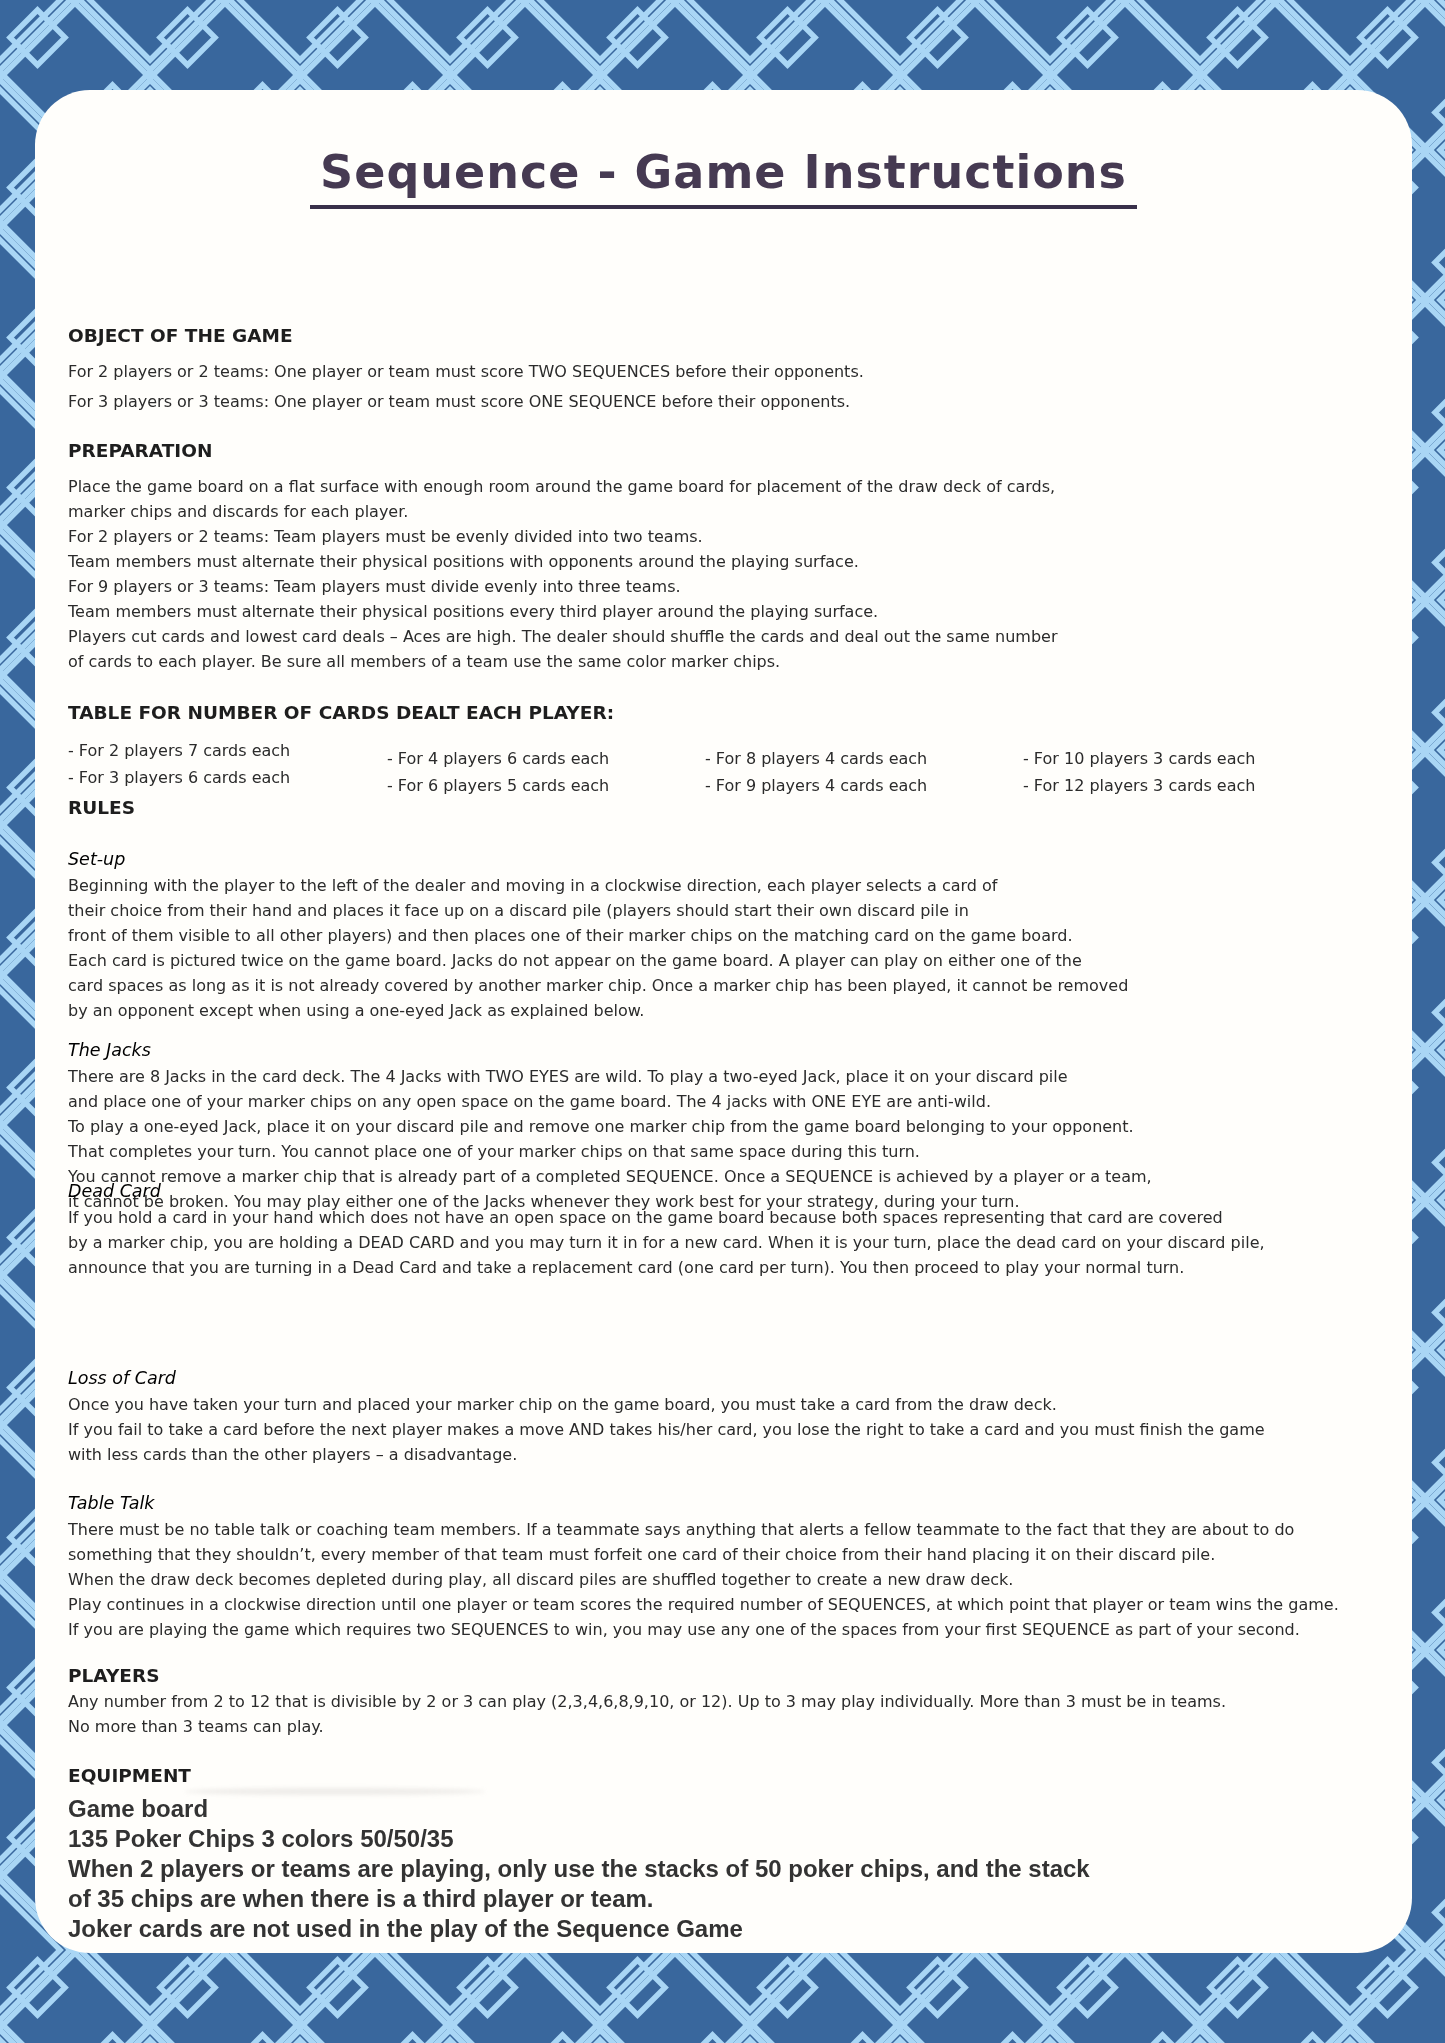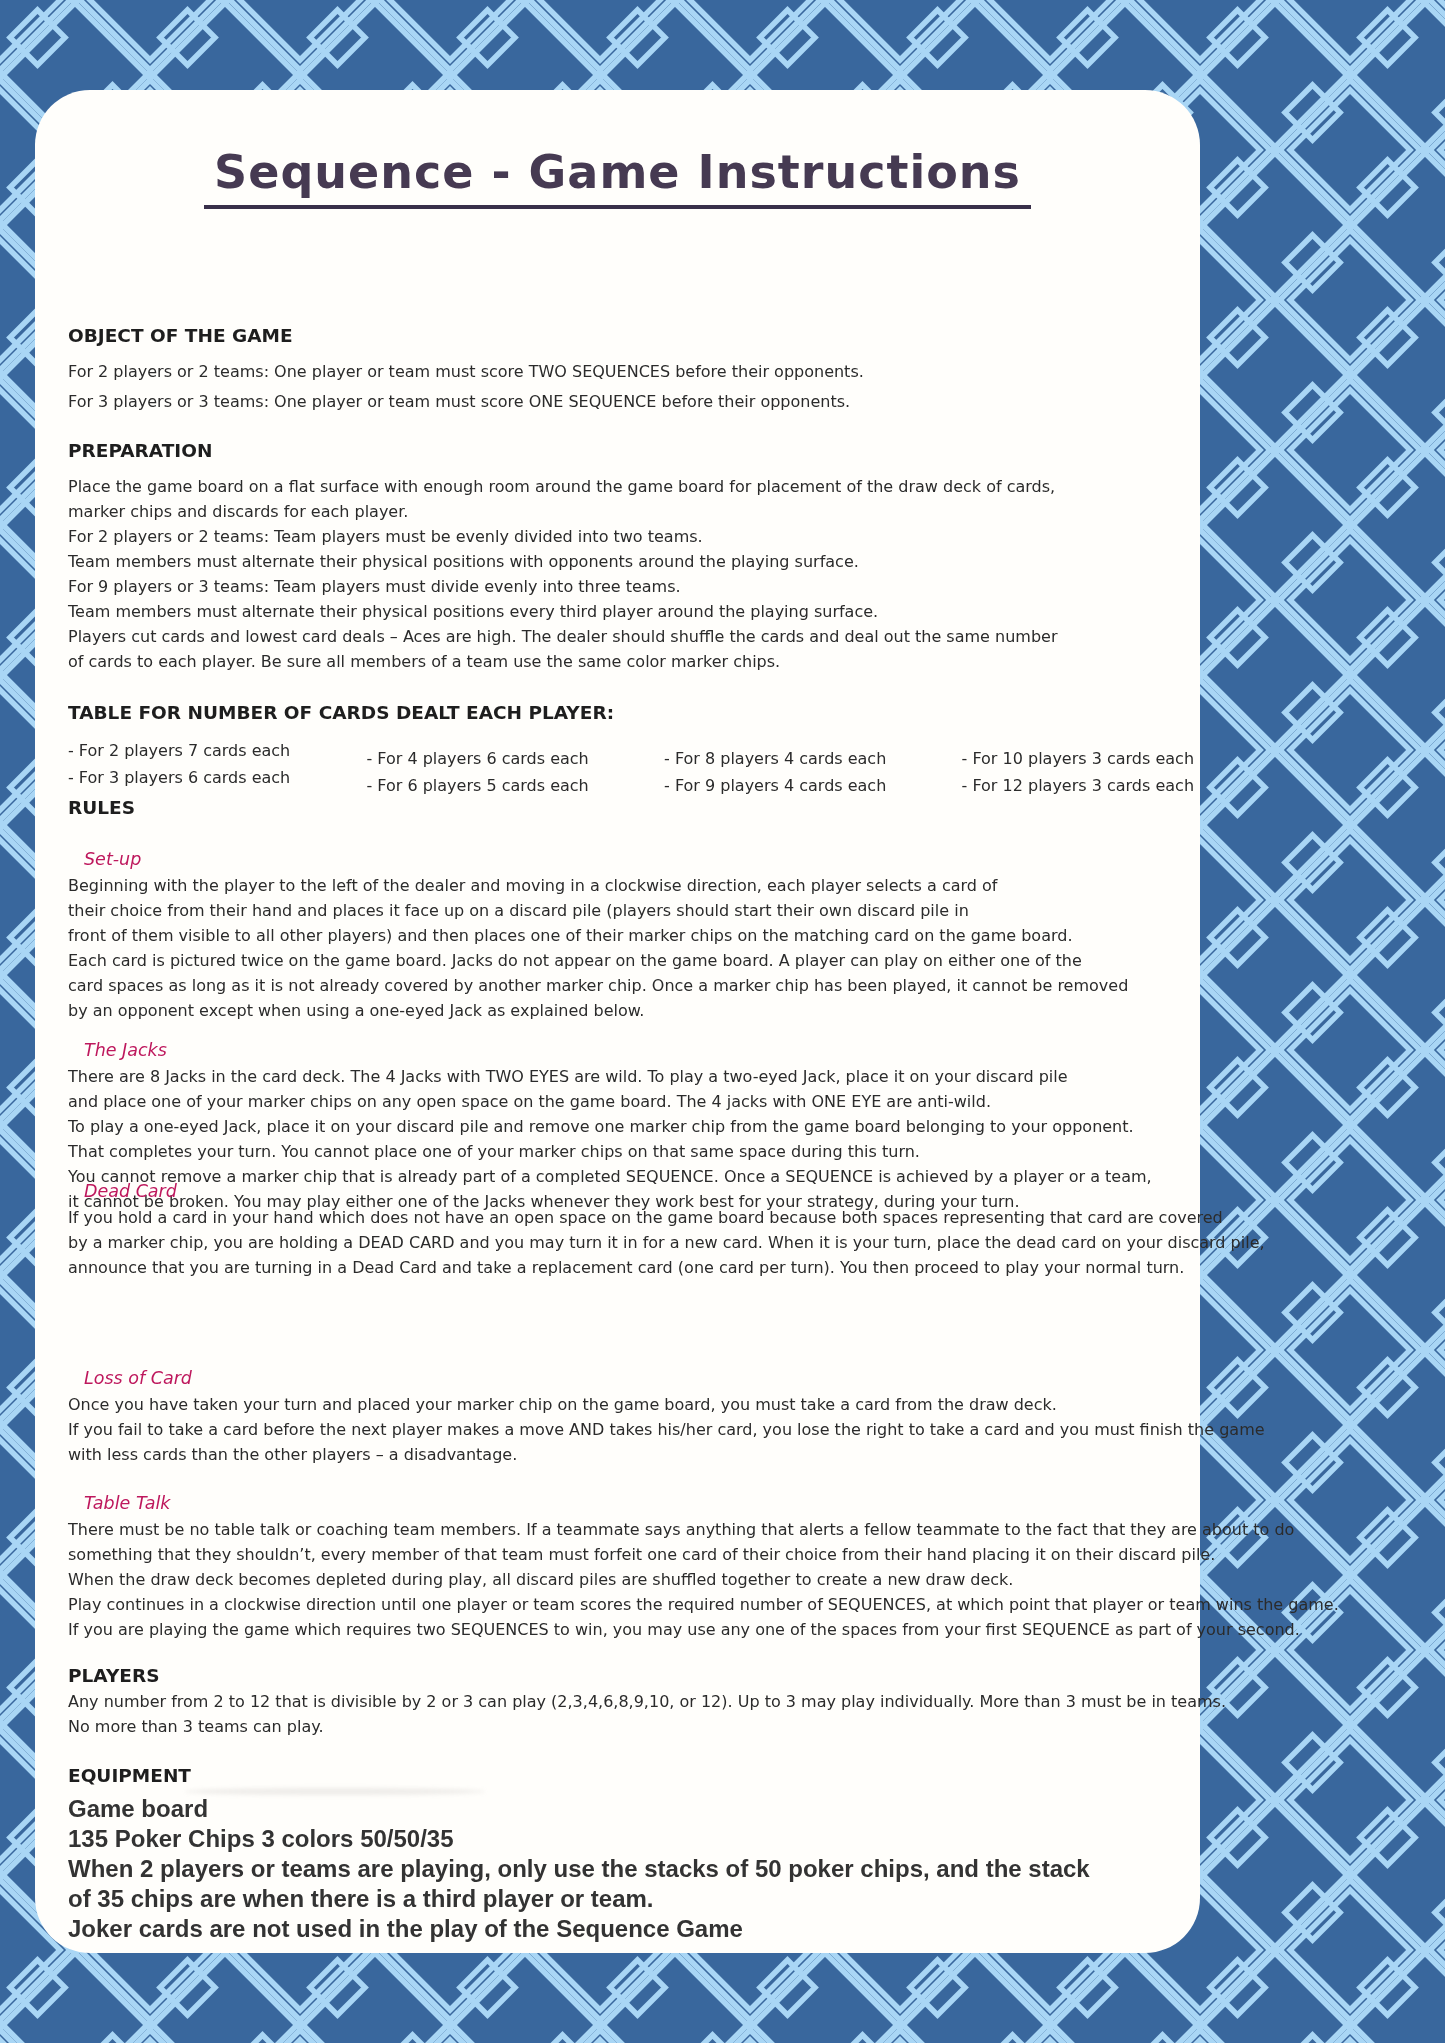--- a/index.html
+++ b/index.html
@@ -3,35 +3,35 @@
 <meta charset="utf-8">
 <style>
   html,body{margin:0;padding:0;}
   body{
     width:1445px;height:2043px;position:relative;overflow:hidden;
     background:#39679d;
     font-family:"DejaVu Sans", sans-serif;
   }
   .bg-pattern{position:absolute;left:0;top:0;width:1445px;height:2043px;display:block;}
   .paper{
-    position:absolute;left:35px;top:90px;width:1165px;height:1863px;
+    position:absolute;left:35px;top:90px;width:1377px;height:1863px;
     background:#fffefb;border-radius:55px;
   }
   .title-wrap{position:absolute;top:55px;left:0;width:100%;text-align:center;}
   .doc-title{
     display:inline-block;margin:0;
     font-size:46px;font-weight:bold;color:#463a52;
     letter-spacing:1px;
     border-bottom:4px solid #39304a;
     padding:0 10px 6px 10px;
     white-space:nowrap;
   }
   .sec{position:absolute;left:33px;right:6px;}
   .h{font-size:18.5px;font-weight:bold;color:#1e1e1e;white-space:nowrap;margin:0;}
-  .sub{font-size:17.5px;font-style:italic;color:#be185d;white-space:nowrap;margin:0 0 4px 16px;}
+  .sub{font-size:17.5px;font-style:italic;color:#000000;white-space:nowrap;margin:0 0 4px 0;}
   .lines div{font-size:16px;line-height:25px;color:#2b2b2b;white-space:nowrap;}
   .lines.lh30 div{line-height:30px;}
   .sec-object{top:235px;}  .sec-object .h{margin-bottom:11px;}
   .sec-prep{top:350px;}    .sec-prep .h{margin-bottom:13px;}
   .sec-cards{top:612px;}   .sec-cards .h{margin-bottom:14px;}
   .cards-cols{display:flex;align-items:flex-start;}
   .cards-col{white-space:nowrap;}
   .cards-col div{font-size:16px;line-height:27px;color:#2b2b2b;white-space:nowrap;}
   .col-1{width:319px;}
   .col-2{width:318px;position:relative;top:8px;}

